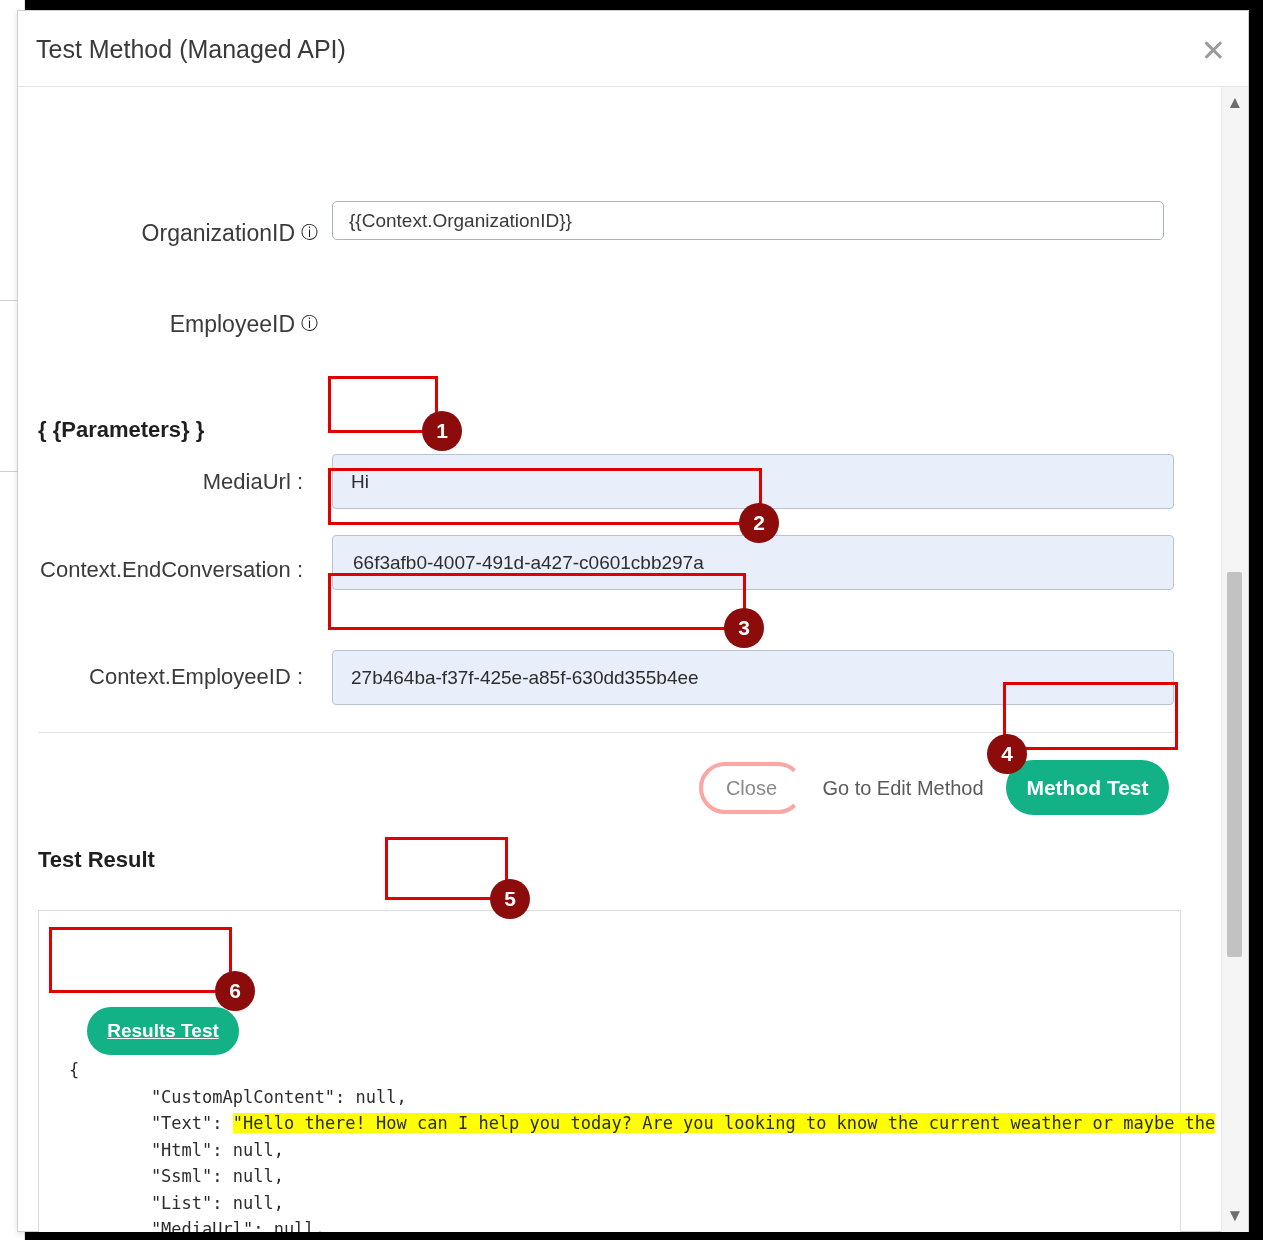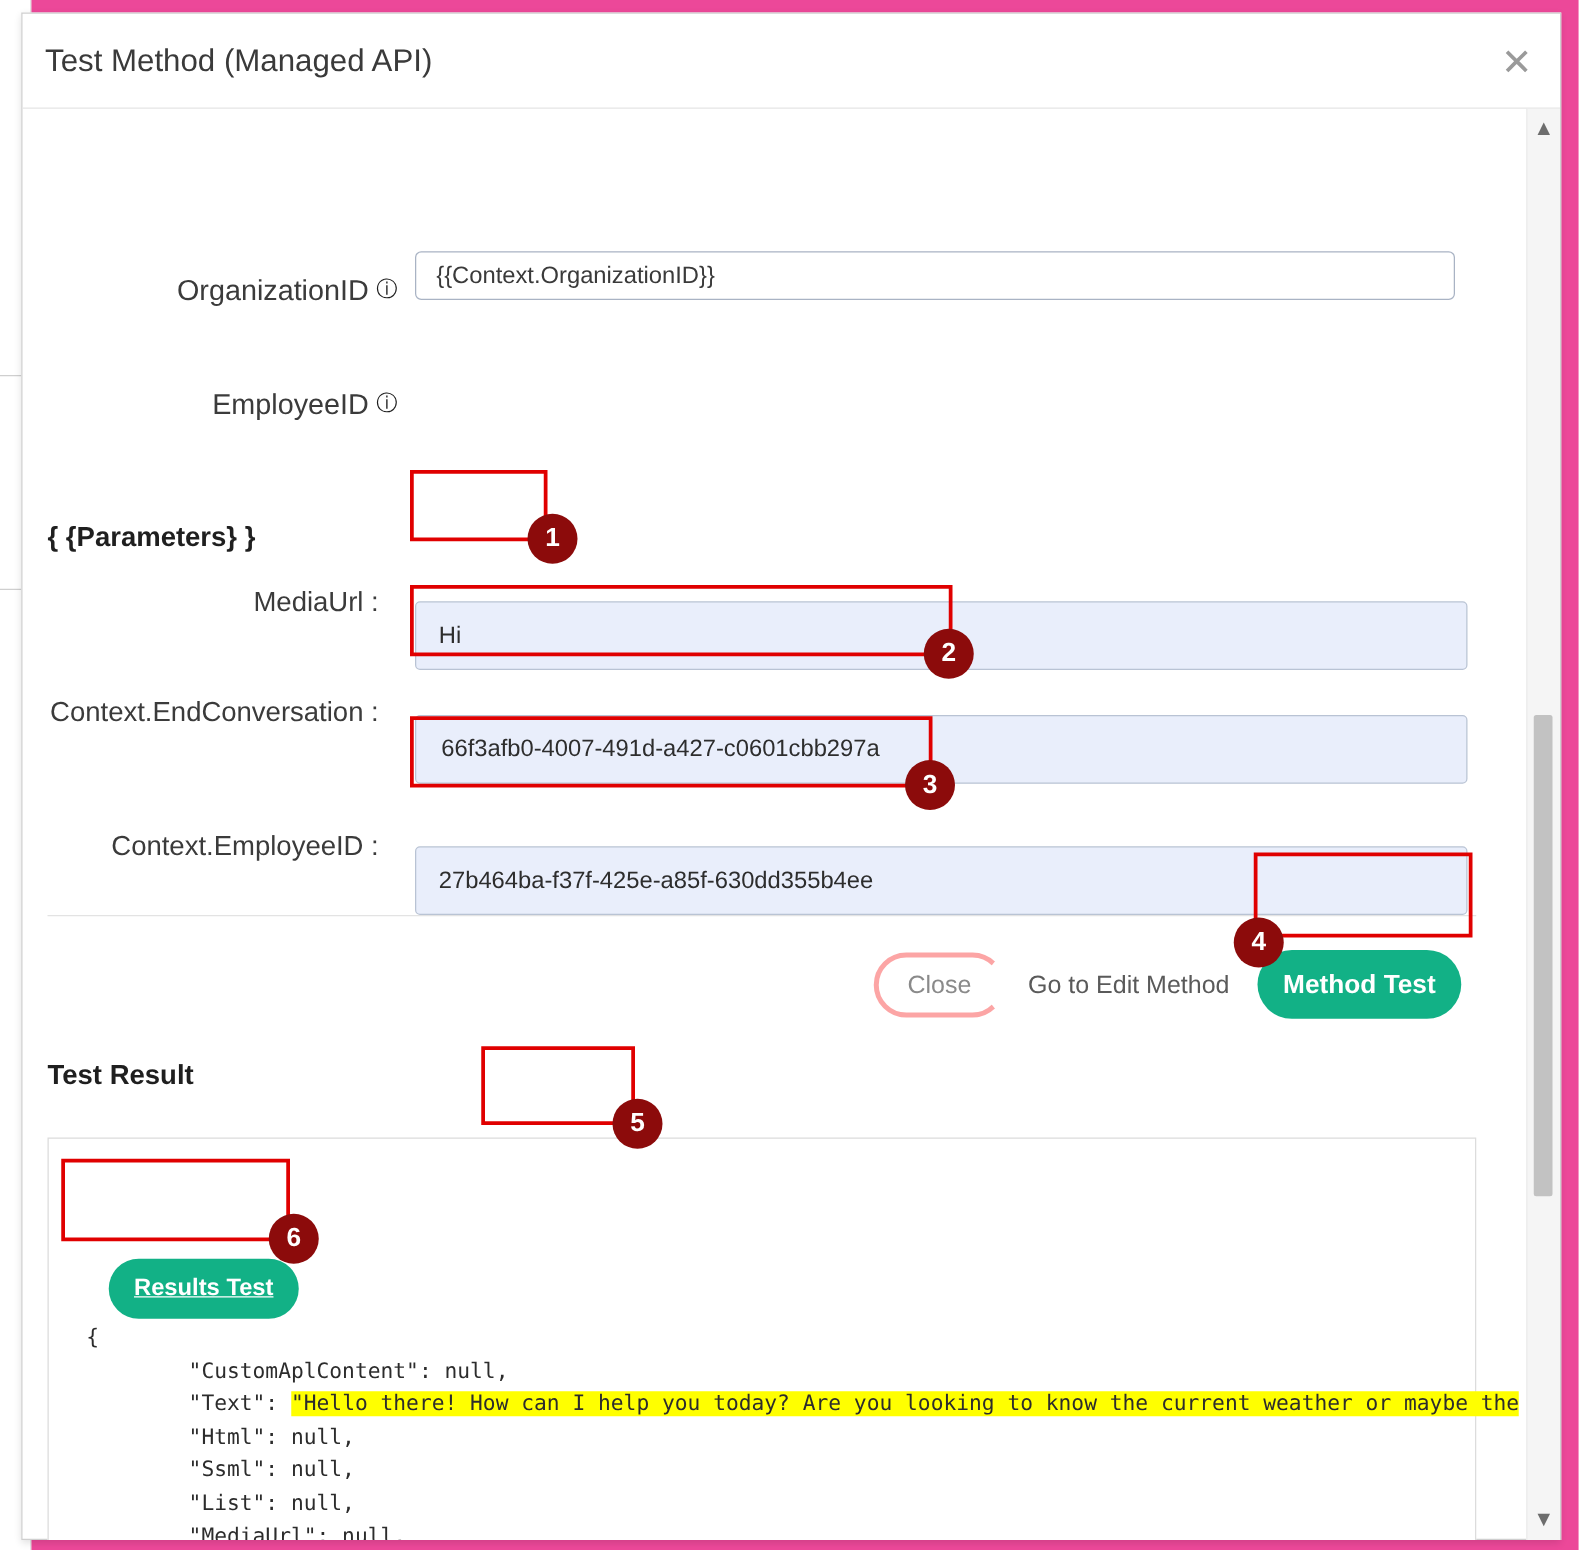--- a/index.html
+++ b/index.html
@@ -14,21 +14,21 @@
     color: #333333;
     position: relative;
     overflow: hidden;
   }
 
   
   .page-frame {
     position: absolute;
     left: 0; top: 0;
     width: 1263px; height: 1240px;
-    background: #ec4899;
+    background: #000000;
   }
   .left-edge-strip {
     position: absolute;
     left: 0; top: 0;
     width: 24px; height: 1240px;
     background: #ffffff;
     border-right: 1px solid #e3e3e3;
   }
   .left-edge-tab {
     position: absolute;
@@ -182,21 +182,20 @@
     width: 842px;
     height: 55px;
     border: 1px solid #b9c3d4;
     border-radius: 4px;
     background: #e9eefb;
     box-sizing: border-box;
     font-family: "Liberation Sans", sans-serif;
     font-size: 19px;
     color: #2d2d2d;
     padding: 0 18px;
-    margin-top: 27px;
   }
 
   .divider {
     position: absolute;
     left: 20px;
     width: 1143px;
     height: 1px;
     background: #e3e3e3;
   }
 
@@ -352,21 +351,21 @@
         <div class="field-row" style="top:219px;">
           <div class="field-label"><span>EmployeeID</span><span class="info-dot">ⓘ</span></div>
         </div>
 
         <div class="params-title">{ {Parameters} }</div>
 
         <div class="param-label" style="left:0px; top:380px;">MediaUrl :</div>
         <input class="param-input" style="top: 367px;" type="text" value="Hi">
 
         <div class="param-label" style="left:0px; top:468px; line-height:30px;">Context.EndConversation :</div>
-        <input class="param-input" style="top: 458px; padding-left: 20px;" type="text" value="66f3afb0-4007-491d-a427-c0601cbb297a">
+        <input class="param-input" style="top: 448px; padding-left: 20px;" type="text" value="66f3afb0-4007-491d-a427-c0601cbb297a">
 
         <div class="param-label" style="left:0px; top:575px;">Context.EmployeeID :</div>
         <input class="param-input" style="top: 563px;" type="text" value="27b464ba-f37f-425e-a85f-630dd355b4ee">
 
         <div class="divider" style="top:645px;"></div>
 
         <button class="btn btn-close">Close</button>
         <button class="btn btn-goto">Go to Edit Method</button>
         <button class="btn btn-method-test">Method Test</button>
 

